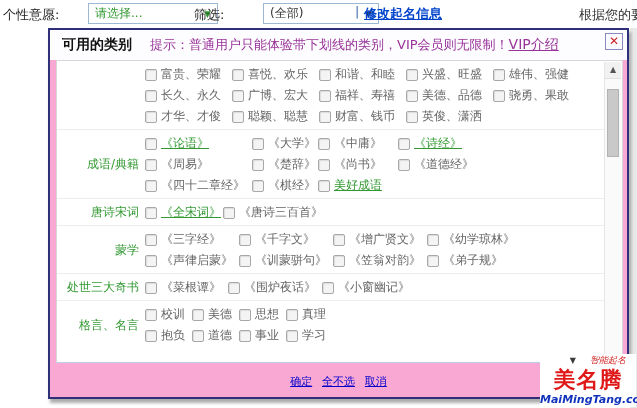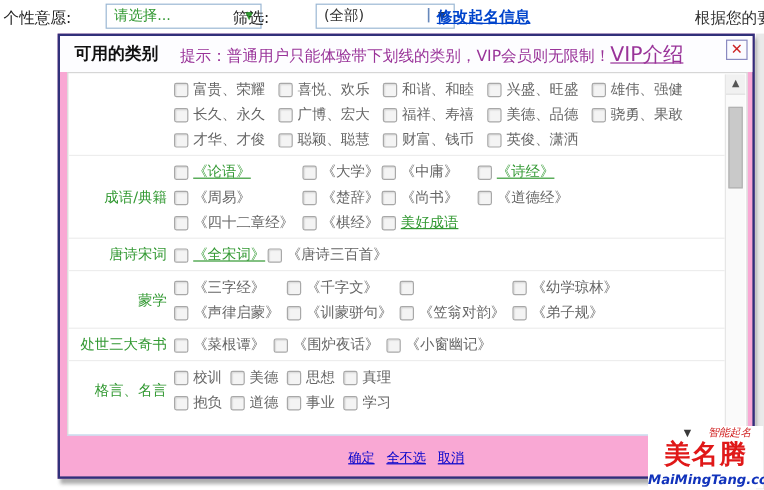--- a/index.html
+++ b/index.html
@@ -28,21 +28,21 @@
   
   .right-strip { position:absolute; top:28px; right:0; width:7px; height:380px; background:#e9e9e9; }
 
   
   .modal { position:absolute; left:48px; top:28px; width:581px; height:371px; background:#f9a8d4;
     border:2px solid #30307a; box-shadow:2px 4px 3px rgba(70,70,70,0.45); }
   .modal-header { position:absolute; top:0; left:0; right:0; height:30px;
     display:flex; align-items:center; padding-left:12px; background:#fdfdff; }
   .modal-title { font-size:14px; font-weight:bold; color:#111; }
   .modal-hint { margin-left:18px; color:#993399; font-size:13px; }
-  .vip-link { color:#993399; font-size:17px; text-decoration:underline; cursor:pointer; }
+  .vip-link { color:#993399; font-size:14px; text-decoration:underline; cursor:pointer; }
   .close-btn { position:absolute; top:3px; right:4px; width:18px; height:17px;
     border:1px solid #8a8ac0; background:#fbfbff; color:#cc2222; font-weight:bold;
     font-size:12px; line-height:15px; text-align:center; cursor:pointer; }
 
   
   .content-box { position:absolute; left:6px; top:30px; width:567px; height:303px;
     background:#fff; border:1px solid #d6d6d6; border-bottom-color:#bcd2ea; }
   .groups { position:absolute; left:0; top:0; right:18px; bottom:0; overflow:hidden; }
   .group { display:flex; align-items:center; padding:3px 0 2px; border-bottom:1px solid #ededed; }
   .group:last-child { border-bottom:none; }
@@ -257,20 +257,21 @@
                 <label class="item">
                   <span class="cb"></span>
                   <span class="txt">《三字经》</span>
                 </label>
                 <label class="item">
                   <span class="cb"></span>
                   <span class="txt">《千字文》</span>
                 </label>
                 <label class="item">
                   <span class="cb"></span>
+                  <span class="txt">《增广贤文》</span>
                 </label>
                 <label class="item">
                   <span class="cb"></span>
                   <span class="txt">《幼学琼林》</span>
                 </label>
               </div>
               <div class="row">
                 <label class="item">
                   <span class="cb"></span>
                   <span class="txt">《声律启蒙》</span>

